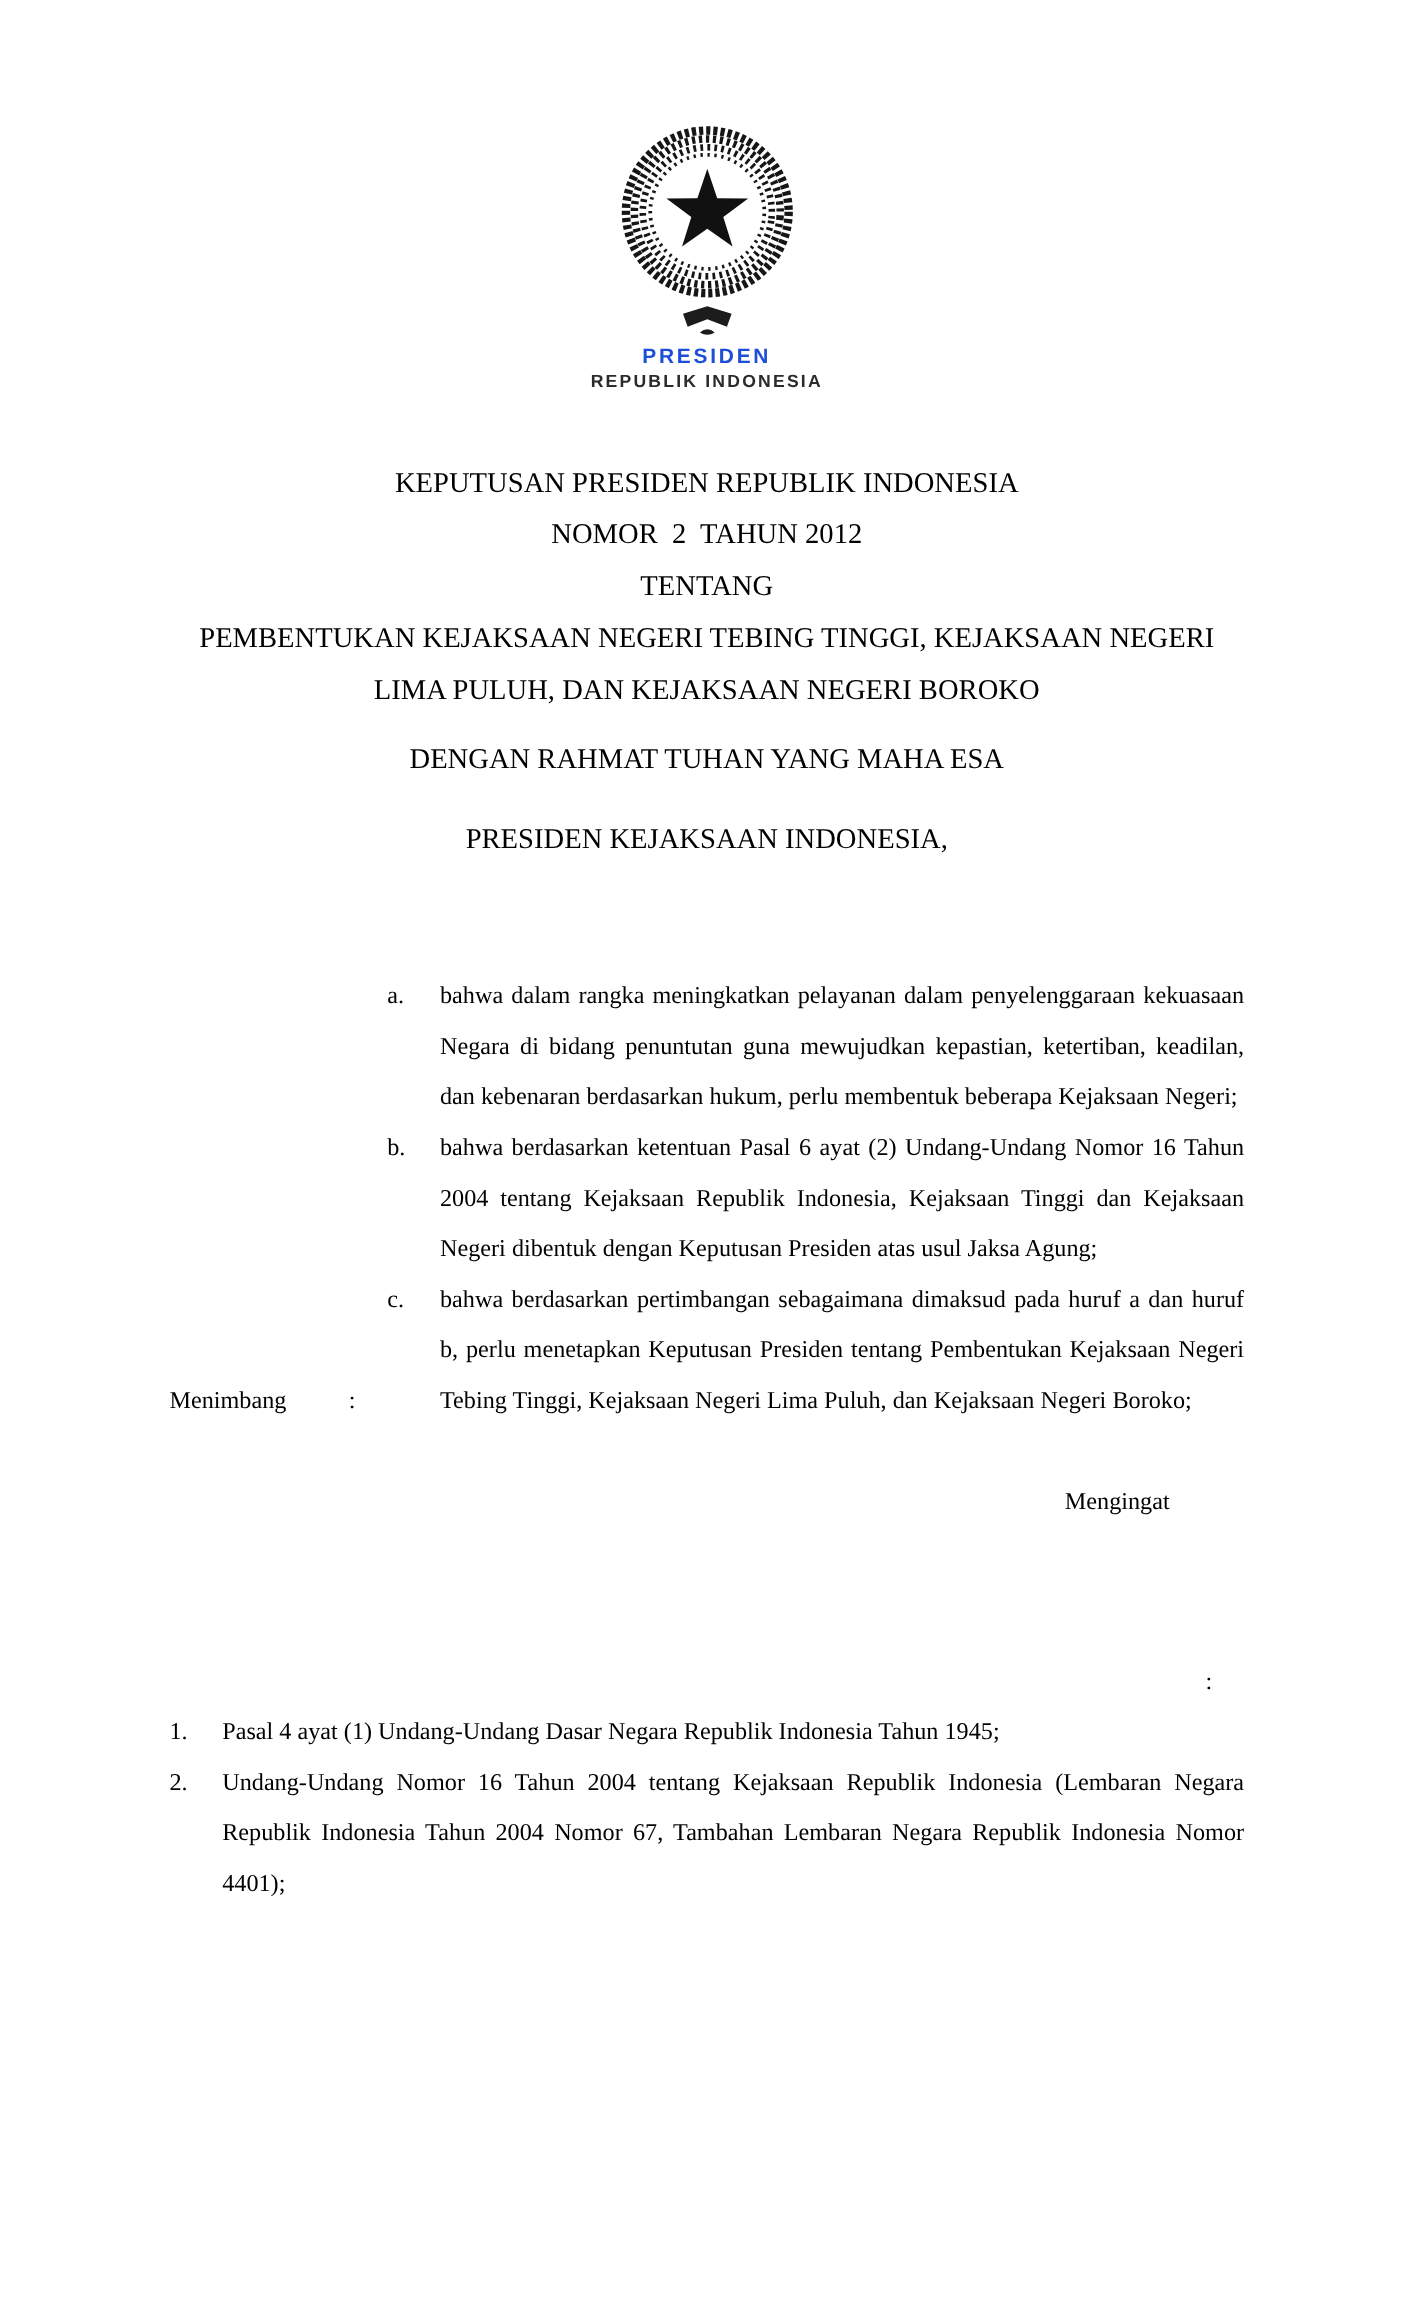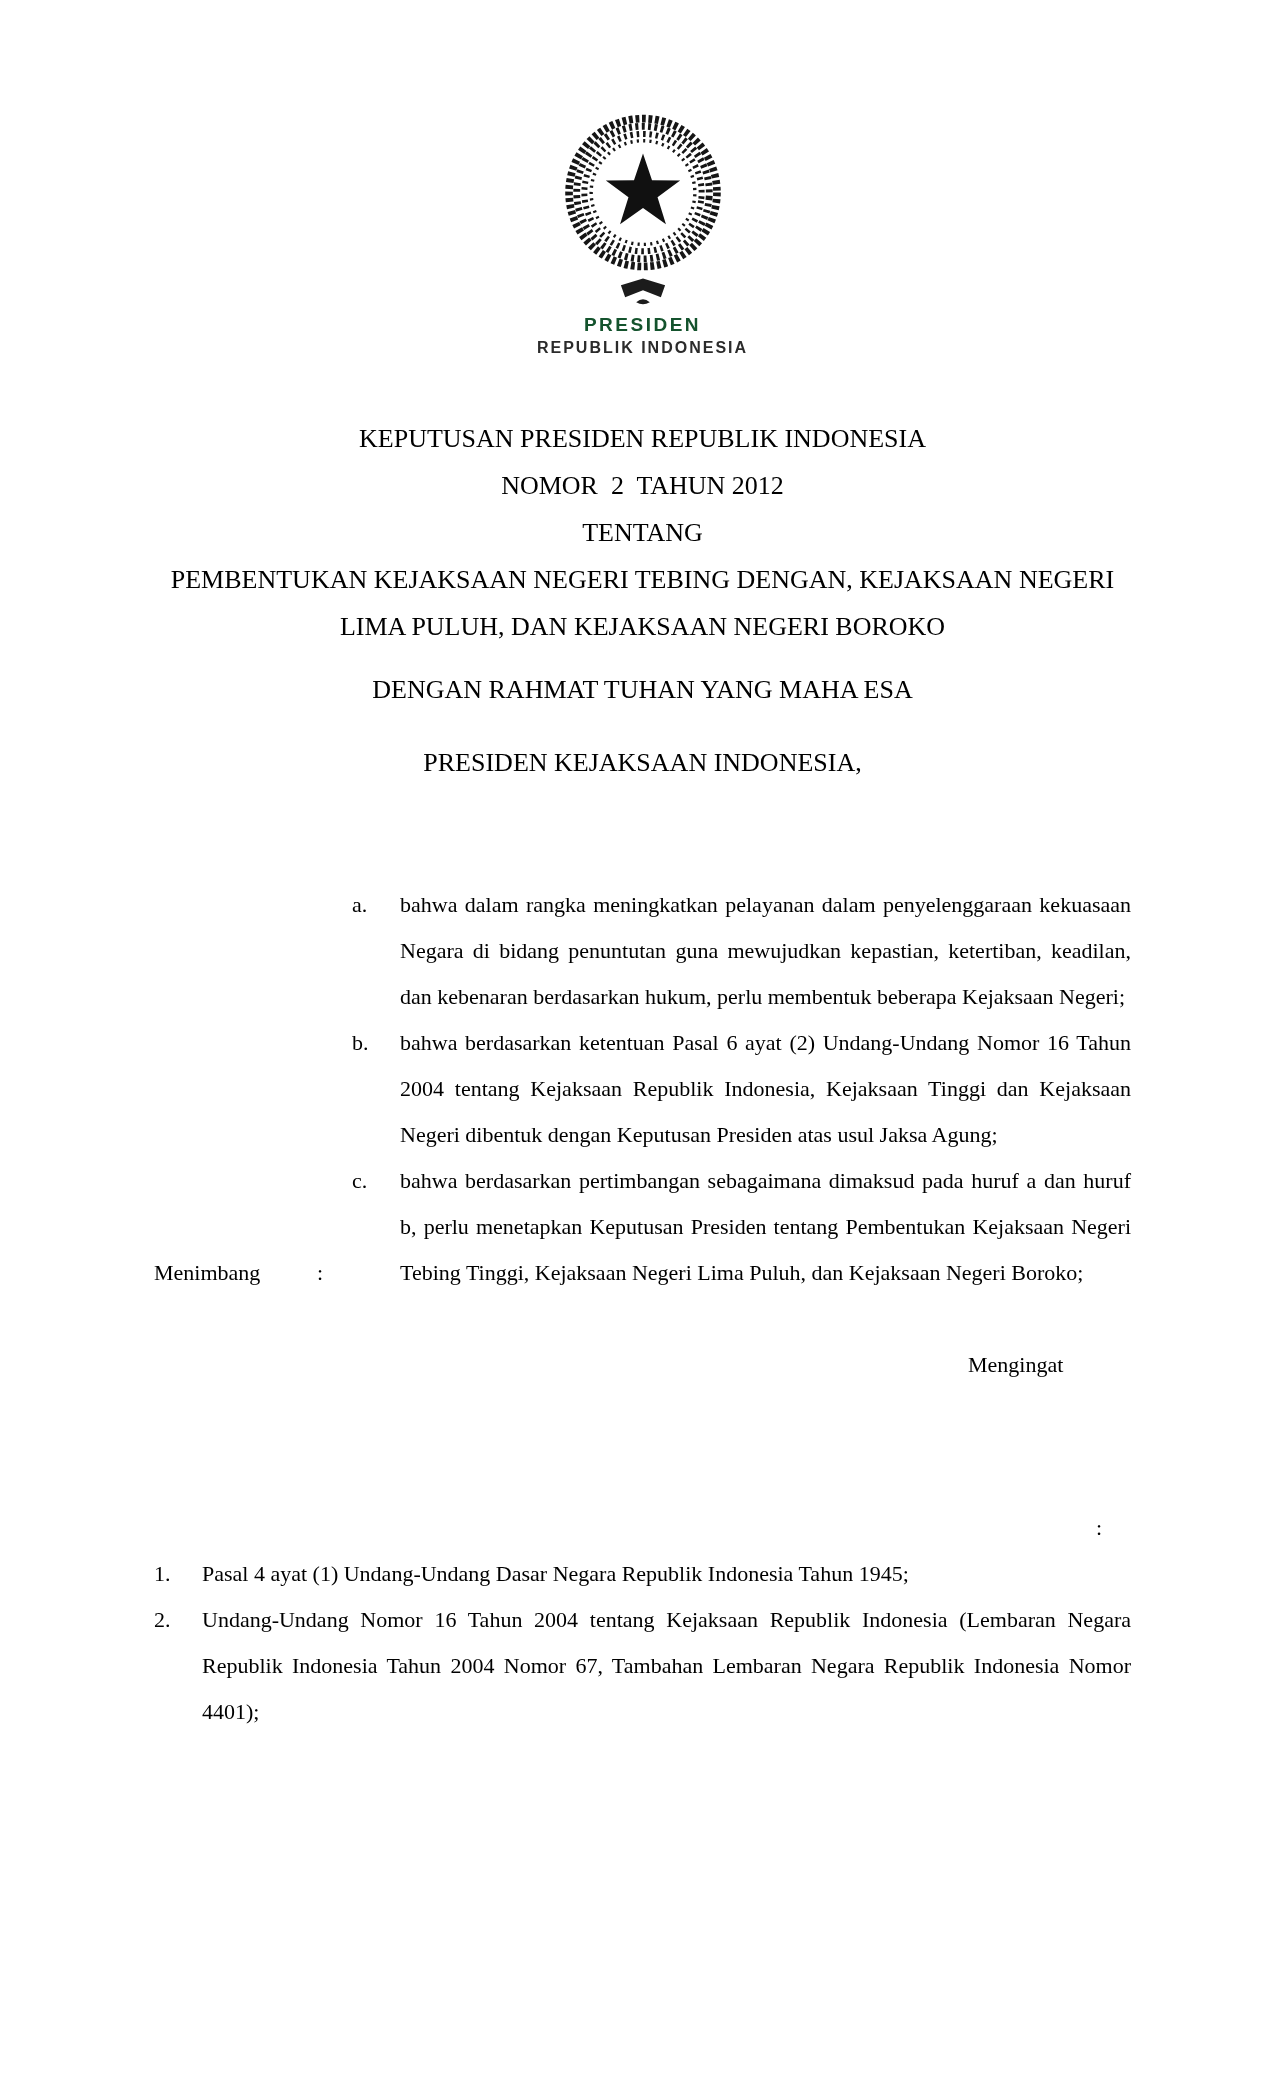--- a/index.html
+++ b/index.html
@@ -18,21 +18,21 @@
 
   
   .emblem-block { text-align: center; }
   .seal { display: block; margin: 0 auto; }
   .emblem-line1 {
     margin-top: 4px;
     font-family: "Liberation Sans", sans-serif;
     font-weight: bold;
     font-size: 19px;
     letter-spacing: 2.5px;
-    color: #14532d;
+    color: #1d4ed8;
   }
   .emblem-line2 {
     margin-top: 3px;
     font-family: "Liberation Sans", sans-serif;
     font-weight: bold;
     font-size: 16px;
     letter-spacing: 2px;
     color: #2b2b2b;
   }
 
@@ -84,21 +84,21 @@
       <path d="M92,226 q8,-7 16,0 q-8,5 -16,0 Z" fill="#1c1c1c"></path>
     </svg>
     <div class="emblem-line1">PRESIDEN</div>
     <div class="emblem-line2">REPUBLIK INDONESIA</div>
   </header>
 
   <div class="title-block">
     <div class="title-line">KEPUTUSAN PRESIDEN REPUBLIK INDONESIA</div>
     <div class="title-line">NOMOR  2  TAHUN 2012</div>
     <div class="title-line">TENTANG</div>
-    <div class="title-line">PEMBENTUKAN KEJAKSAAN NEGERI TEBING DENGAN, KEJAKSAAN NEGERI</div>
+    <div class="title-line">PEMBENTUKAN KEJAKSAAN NEGERI TEBING TINGGI, KEJAKSAAN NEGERI</div>
     <div class="title-line">LIMA PULUH, DAN KEJAKSAAN NEGERI BOROKO</div>
     <div class="title-line gap-small">DENGAN RAHMAT TUHAN YANG MAHA ESA</div>
     <div class="title-line gap-medium">PRESIDEN KEJAKSAAN INDONESIA,</div>
   </div>
 
   <main class="doc-body">
 
     <section class="clause">
       <div class="clause-label">Menimbang</div>
       <div class="clause-colon">:</div>

